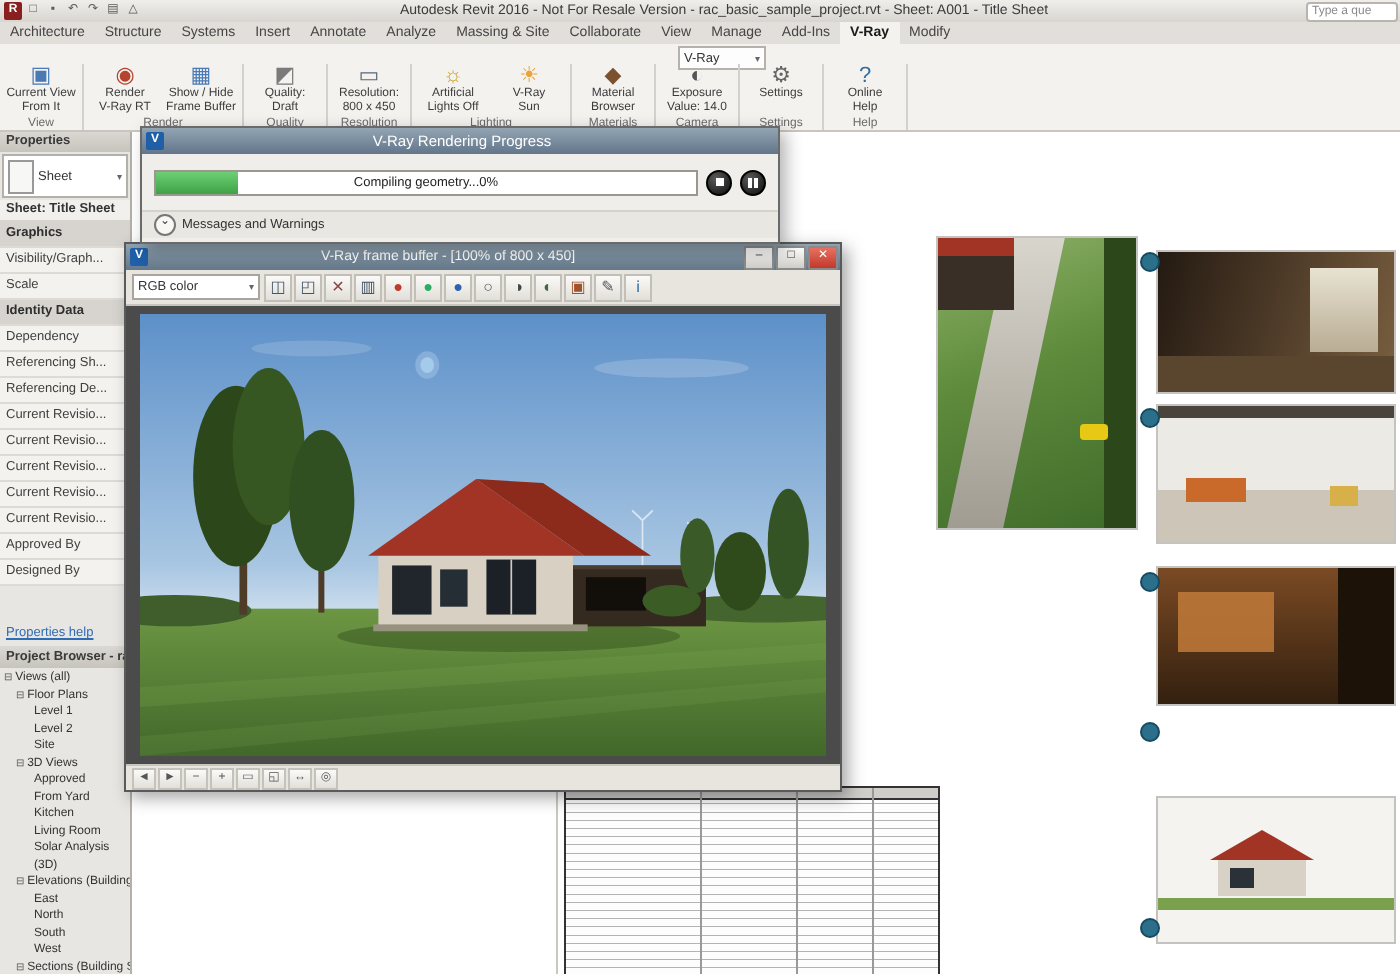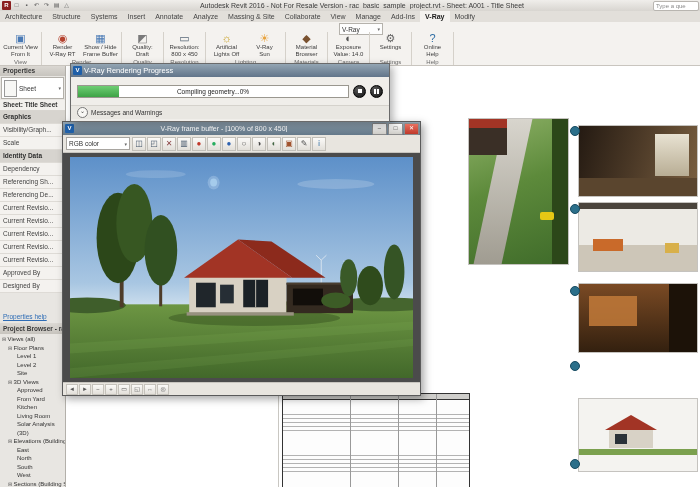--- a/index.html
+++ b/index.html
@@ -128,21 +128,21 @@
   .vfb-bottom{height:12px;background:#e8e5df;border-top:1px solid #c8c5bf;display:flex;
               align-items:center;gap:1px;padding:0 3px;flex-shrink:0;}
   .bicon{width:10px;height:9px;background:linear-gradient(#fbfaf8,#e2dfd9);border:1px solid #c5c2bb;
          font-size:6px;line-height:8px;text-align:center;color:#555;cursor:pointer;}
 
   
   .pdlg{position:absolute;left:70px;top:63px;width:318px;height:57px;background:#f0eeea;
         border:1px solid #6a6a6a;box-shadow:3px 3px 8px rgba(0,0,0,.3);z-index:6;}
   .pdlg-title{height:13px;background:linear-gradient(#93a5b3,#62758a);display:flex;
               align-items:center;color:#fff;font-size:7.5px;}
-  .pdlg-txt{flex:1;white-space:nowrap;overflow:hidden;padding-right:11px;}
+  .pdlg-txt{flex:1;text-align:center;white-space:nowrap;overflow:hidden;padding-right:11px;}
   .pdlg-body{height:28px;display:flex;align-items:center;padding:0 6px;gap:4px;}
   .pbar{flex:1;height:11px;background:#fff;border:1px solid #9a978f;position:relative;}
   .pfill{position:absolute;left:0;top:0;bottom:0;width:0;background:linear-gradient(#6fce74,#3da345);}
   .ptext{position:absolute;left:0;right:0;text-align:center;font-size:6.5px;line-height:11px;color:#222;}
   .cbtn{width:13px;height:13px;border-radius:50%;background:radial-gradient(circle at 35% 30%,#5a5a5a,#0e0e0e);
         border:1px solid #000;padding:0;display:flex;align-items:center;justify-content:center;
         cursor:pointer;flex-shrink:0;}
   .cbtn .sq{width:4px;height:4px;background:#fff;display:block;}
   .cbtn .bars{display:flex;gap:1px;}
   .cbtn .bars i{width:2px;height:5px;background:#fff;display:block;}

